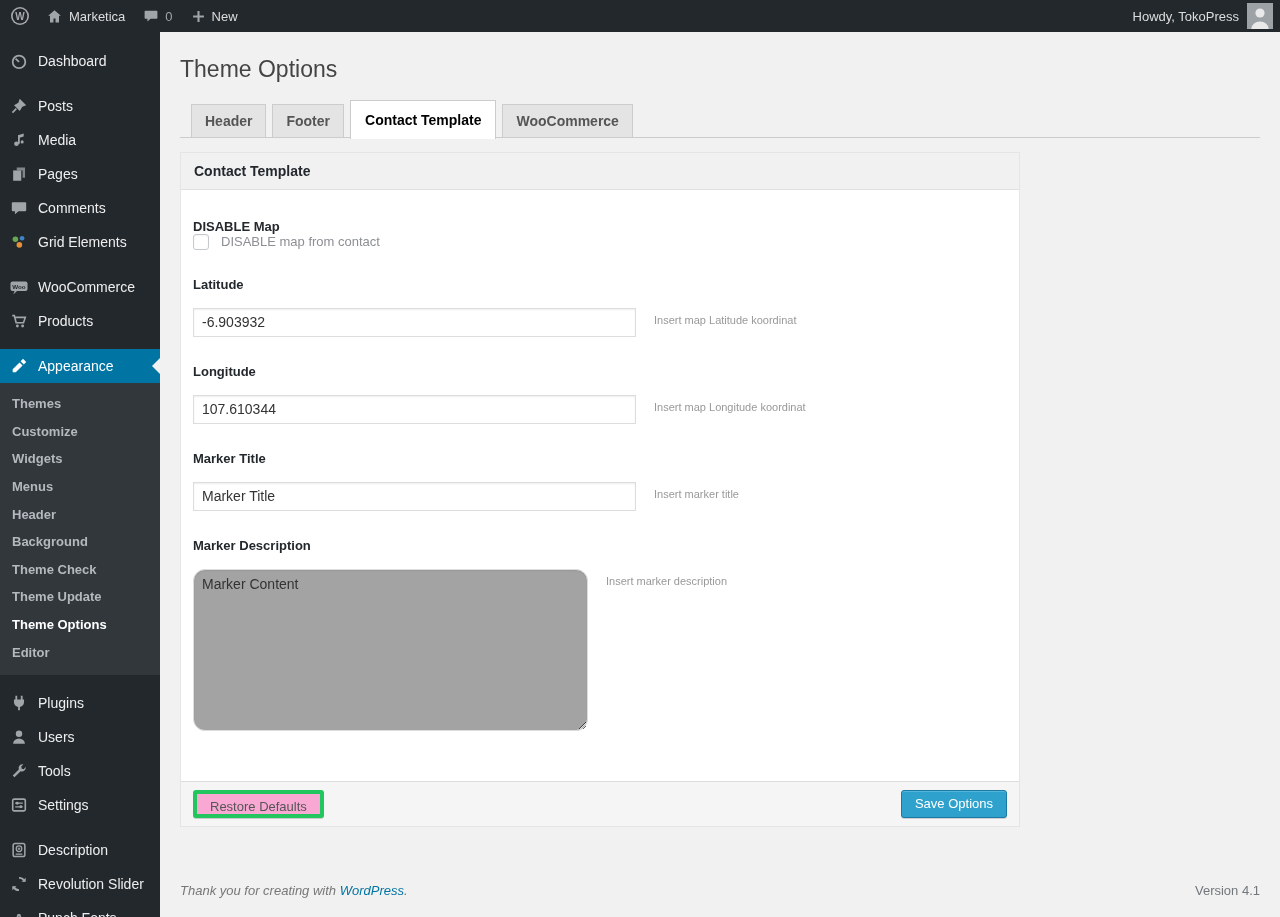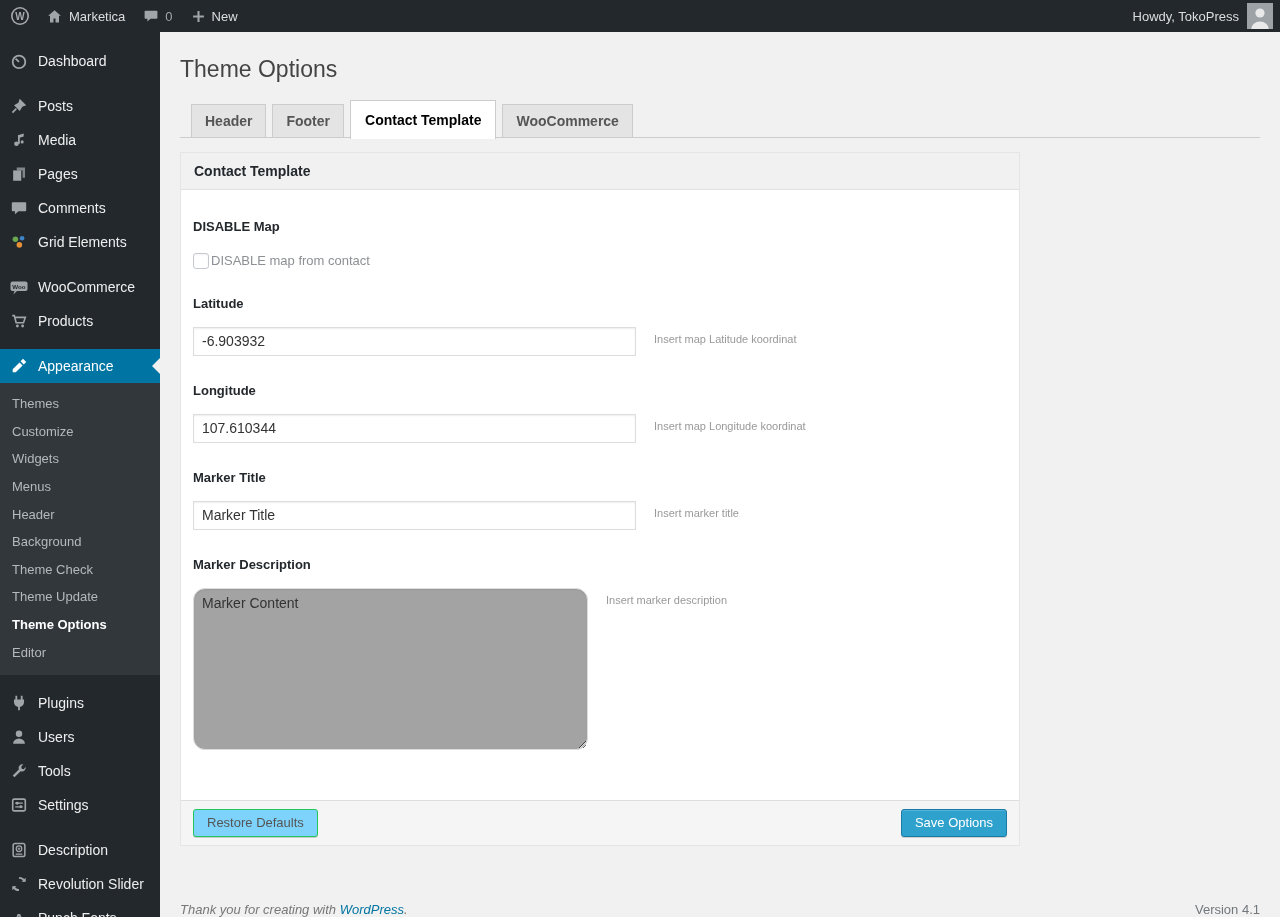--- a/index.html
+++ b/index.html
@@ -37,21 +37,21 @@
   .menu-item.current { background:#0074a2; color:#fff; font-weight:400; }
   .menu-item.current .mi { color:#fff; }
   .menu-item.current::after {
     content:""; position:absolute; right:0; top:50%; margin-top:-8px;
     border:8px solid transparent; border-right-color:#f1f1f1;
   }
   .sep { height:11px; }
   .submenu { background:#32373c; padding:7px 0 9px; }
   .submenu .sub-item {
     display:block; padding:7px 12px; font-size:13px; color:#b4b9be;
-    text-decoration:none; line-height:1.05; cursor:pointer;
+    text-decoration:none; line-height:1.05; cursor:pointer;font-weight:bold;
   }
   .submenu .sub-item.current-sub { color:#fff; font-weight:700; }
   .char-icon { font-size:15px; font-weight:700; color:#a0a5aa; line-height:1; }
   
   .content { flex:1; padding:0 20px; background:#f1f1f1; }
   h1.page-title { margin:23px 0 0; font-size:23px; font-weight:400; color:#444; line-height:1.3; }
   .nav-tabs { margin-top:15px; display:flex; align-items:flex-end; border-bottom:1px solid #ccc; padding-left:11px; }
   .nav-tab {
     display:inline-block; background:#e4e4e4; border:1px solid #ccc; border-bottom:none;
     color:#555; font-size:14px; font-weight:600; line-height:1; padding:9px 13px;
@@ -59,21 +59,21 @@
   }
   .nav-tab.active { background:#fff; color:#000; padding:12px 14px; margin-bottom:-2px; }
   
   .panel { width:840px; margin-top:14px; background:#fff; border:1px solid #e5e5e5; }
   .panel-header {
     background:#f1f1f1; border-bottom:1px solid #e1e1e1; padding:10px 13px;
     font-size:14px; font-weight:700; color:#23282d;
   }
   .panel-body { padding:2px 12px 50px; }
   .flabel { font-size:13px; font-weight:700; color:#23282d; margin:27px 0 0; }
-  .checkbox-row { margin-top:19px; display:flex; align-items:center; gap:2px; cursor:pointer; width:max-content; }
+  .checkbox-row { display:flex; align-items:center; gap:12px; cursor:pointer; width:max-content; }
   .checkbox {
     width:16px; height:16px; border:1px solid #c5c9cd; border-radius:3px; background:#fff;
     display:inline-block; box-shadow:inset 0 1px 2px rgba(0,0,0,.05); flex:0 0 16px;
   }
   .cb-label { color:#8c8f94; font-size:13px; }
   .field-row { margin-top:16px; display:flex; align-items:flex-start; }
   .text-input {
     width:443px; height:29px; padding:3px 8px; border:1px solid #ddd; border-radius:0;
     font-size:14px; color:#333; font-family:inherit; background:#fff; outline:none;
     box-shadow:inset 0 1px 2px rgba(0,0,0,.07);
@@ -82,21 +82,21 @@
     width:395px; height:162px; padding:6px 8px; border:1px solid #ddd; border-radius:12px;
     font-size:14px; color:#333; font-family:inherit; background:#a3a3a3; outline:none;
     box-shadow:inset 0 1px 2px rgba(0,0,0,.07); resize:both;
   }
   .help { margin-left:18px; padding-top:6px; color:#999; font-size:11px; }
   .panel-footer {
     background:#f5f5f5; border-top:1px solid #ddd; padding:8px 12px;
     display:flex; justify-content:space-between; align-items:center;
   }
   .btn { font-size:13px; border-radius:3px; padding:0 13px; height:28px; cursor:pointer; font-family:inherit; line-height:26px; }
-  .btn-secondary { background:#7dd3fc; border:1px solid #22c55e; color:#555; box-shadow:0 1px 0 #ccc; }
+  .btn-secondary { background:#f9a8d4; border:4px solid #22c55e; color:#555; box-shadow:0 1px 0 #ccc; }
   .btn-primary {
     background:#2ea2cc; border:1px solid #1b7aa5; color:#fff;
     box-shadow:inset 0 1px 0 rgba(120,200,230,.5), 0 1px 0 rgba(0,0,0,.15);
     margin-left:23px;
   }
   
   .page-footer { display:flex; justify-content:space-between; align-items:center; margin-top:56px; color:#777; font-size:13px; padding-bottom:16px; }
   .thanks { font-style:italic; }
   .thanks a { color:#0074a2; text-decoration:none; cursor:pointer; }
   .version { color:#72777c; }

